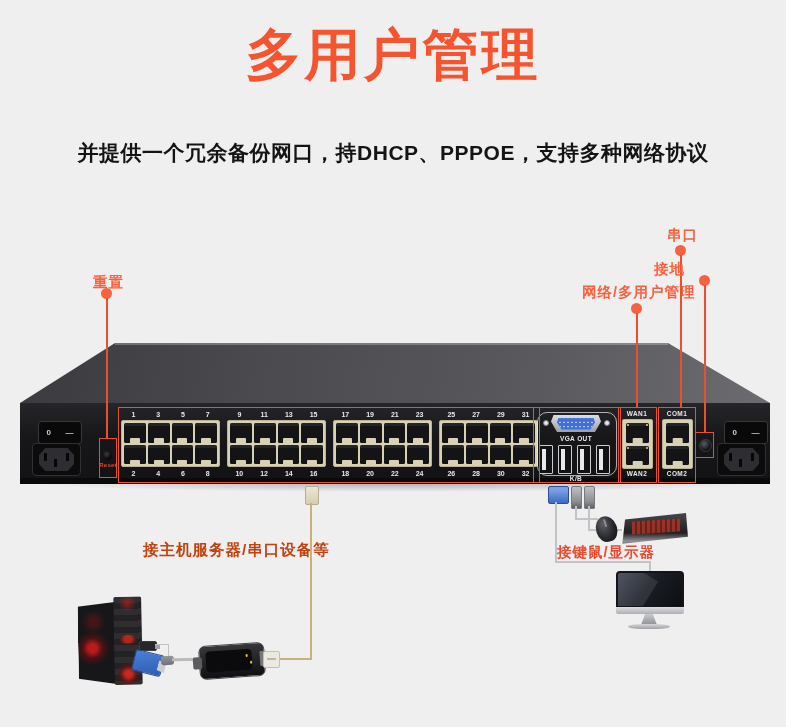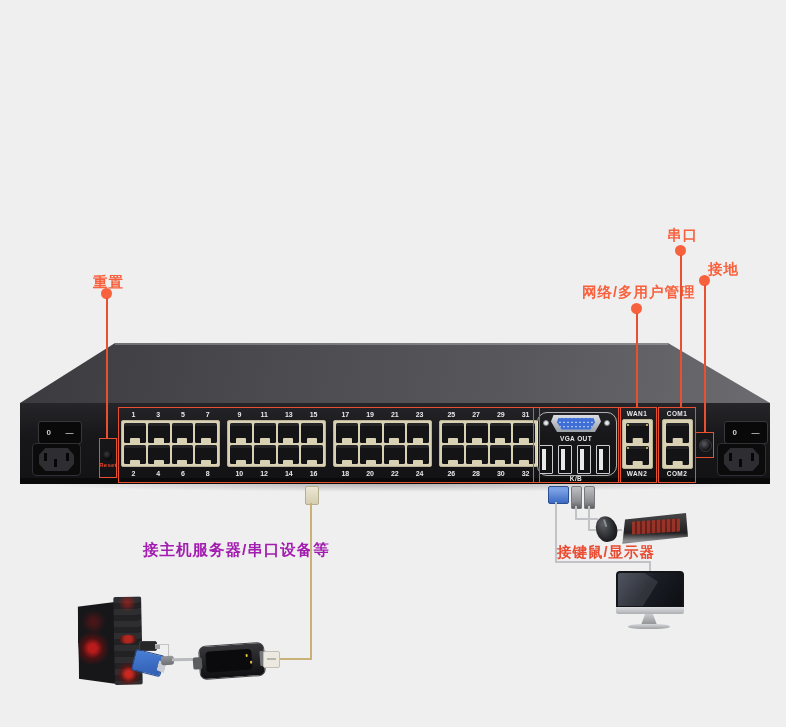--- a/index.html
+++ b/index.html
@@ -85,29 +85,31 @@
   .usb-blk::after{content:"";position:absolute;right:-4px;top:1.5px;width:5px;height:5px;background:#9fa2a6;}
   .ferrule{background:linear-gradient(180deg,#97989c,#6f7074);border-radius:3px;transform:rotate(-4deg);}
   .dongle{background:linear-gradient(180deg,#37373b,#101013);border:1px solid #45454a;border-radius:7px;transform:rotate(-4deg);}
   .dongle .panel{position:absolute;left:6px;top:5px;right:12px;bottom:6px;background:#0b0b0d;border-radius:4px;}
   .dongle .d1,.dongle .d2{position:absolute;width:2.5px;height:2.5px;border-radius:50%;background:#e6c23a;}
   .dongle .d1{right:16px;top:10px;} .dongle .d2{right:12px;top:17px;}
   .dongle .nub{position:absolute;left:-7px;top:10px;width:9px;height:12px;background:#5c5d61;border-radius:2px;}
   .dongle .outp{position:absolute;right:-3px;top:8px;width:7px;height:15px;background:#77787c;border-radius:1px;}
   .plug-white{background:#ece9e1;border:1px solid #c2bfb4;border-radius:2px;}
   .plug-white::after{content:"";position:absolute;left:3px;top:6px;right:3px;height:2px;background:#b8b5a9;}
-  .hostlabel{font-size:15.5px;font-weight:700;color:#a21caf;letter-spacing:1px;white-space:nowrap;}
+  .hostlabel{font-size:15.5px;font-weight:700;color:#c2410c;letter-spacing:1px;white-space:nowrap;}
   .kvmlabel{font-size:14.5px;font-weight:700;color:#e94a30;letter-spacing:1px;white-space:nowrap;}
   .resetlbl{color:#e8432b;font-size:6px;font-weight:700;text-align:center;letter-spacing:.2px;}
 </style>
 </head>
 <body>
 
 <div id="stage">
 
+  <div class="abs title">多用户管理</div>
+  <div class="abs desc" style="top:139px;">并提供一个冗余备份网口，持DHCP、PPPOE，支持多种网络协议</div>
 
   <div class="abs dev-top"></div>
   <div class="abs dev-face"></div>
   <div class="abs dev-base"></div>
   <div class="abs dev-shadow"></div>
 
   <div class="abs rocker" style="left:38px;top:421px;width:42px;height:21px;">
     <span class="in">0</span>
     <span class="in">—</span>
   </div>
@@ -278,21 +280,21 @@
   <div class="abs rline" style="left:106px;top:298px;width:1.6px;height:140px;"></div>
 
   <div class="abs callout" style="left:582px;top:283px;">网络/多用户管理</div>
   <div class="abs dot" style="left:631px;top:303px;"></div>
   <div class="abs rline" style="left:636px;top:313px;width:1.6px;height:94px;"></div>
 
   <div class="abs callout" style="left:667px;top:226px;">串口</div>
   <div class="abs dot" style="left:675px;top:245px;"></div>
   <div class="abs rline" style="left:680px;top:255px;width:1.6px;height:152px;"></div>
 
-  <div class="abs callout" style="left:708px;top:260px;">接地</div>
+  <div class="abs callout" style="left:654px;top:260px;">接地</div>
   <div class="abs dot" style="left:699px;top:275px;"></div>
   <div class="abs rline" style="left:704px;top:285px;width:1.6px;height:147px;"></div>
 
   <div class="abs hostlabel" style="left:143px;top:540px;">接主机服务器/串口设备等</div>
   <div class="abs kvmlabel" style="left:557px;top:543px;">接键鼠/显示器</div>
 
   <div class="abs plug-beige" style="left:305px;top:486px;width:12px;height:17px;"></div>
   <div class="abs tan" style="left:310px;top:503px;width:1.8px;height:156px;"></div>
   <div class="abs tan" style="left:277px;top:658px;width:35px;height:1.8px;"></div>
 

